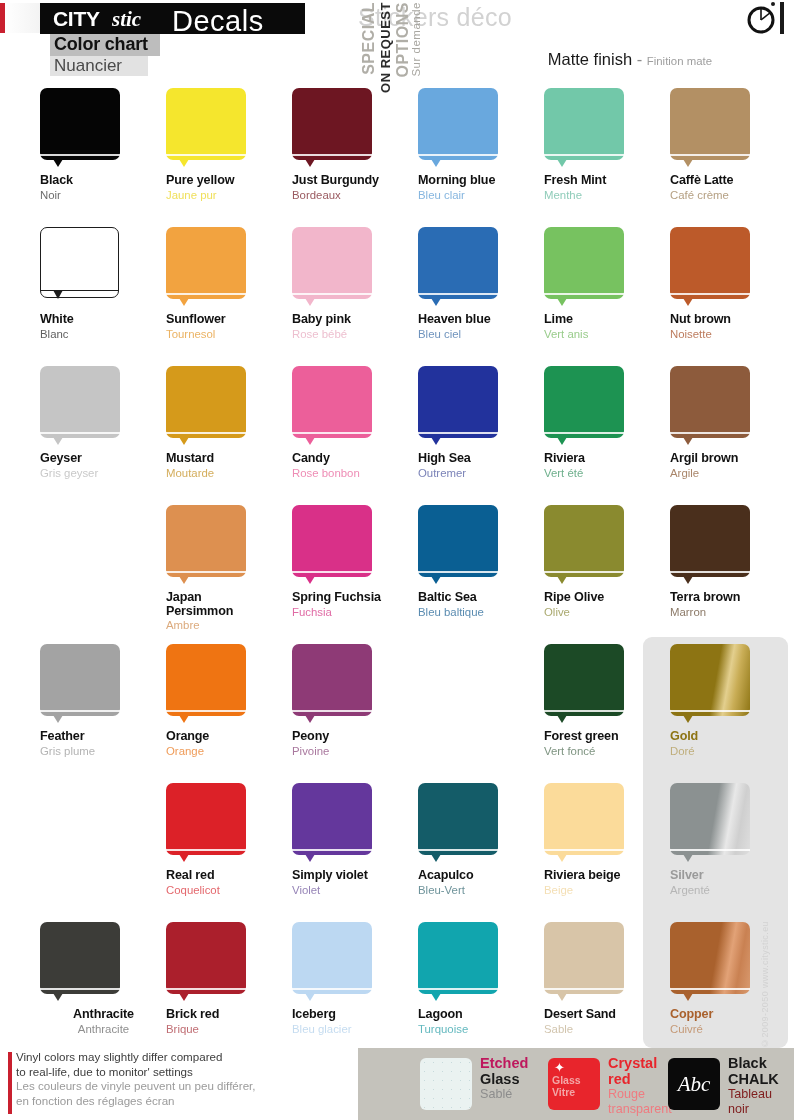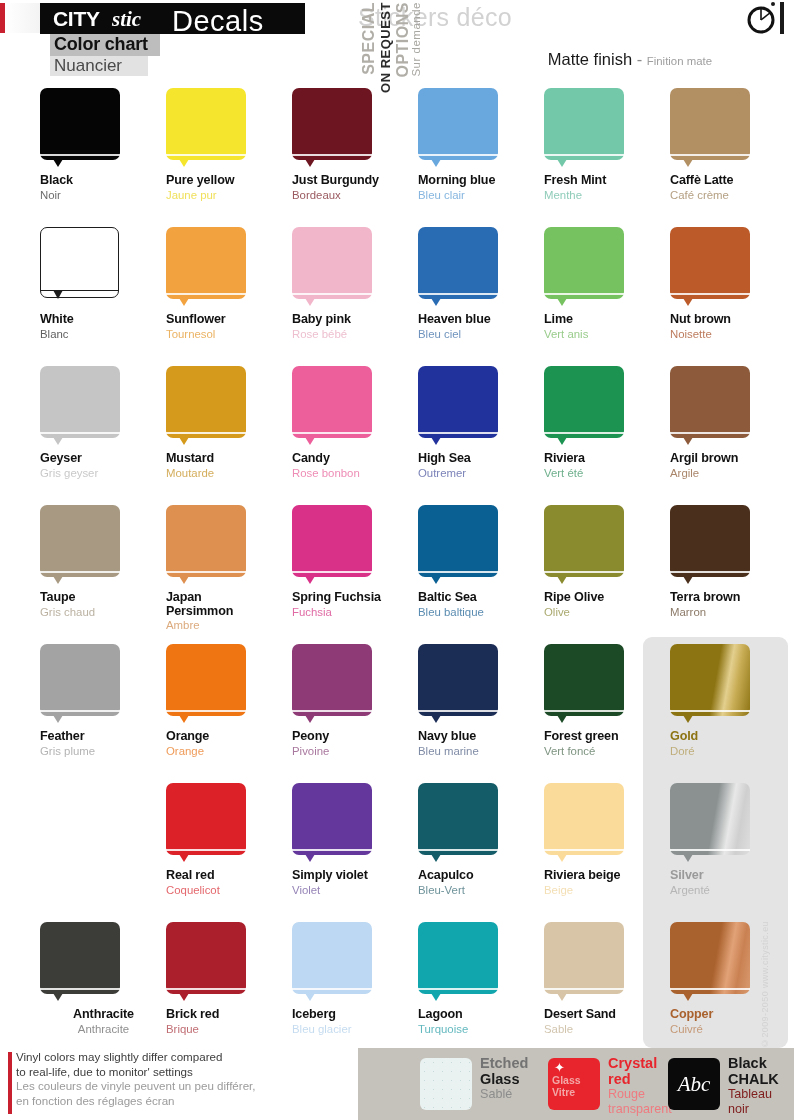--- a/index.html
+++ b/index.html
@@ -286,29 +286,20 @@
         <div class="sw-wrap">
           <div class="sw" style="background: rgb(141, 91, 60);"></div>
           <div class="sw-line"></div>
           <div class="notch" style="border-top: 8px solid rgb(141, 91, 60);"></div>
         </div>
         <div class="nm">Argil brown</div>
         <div class="fr" style="color: rgb(169, 133, 105);">Argile</div>
       </div>
     </div>
     <div class="row">
-      <div class="cell" style="left: 40px;">
-        <div class="sw-wrap">
-          <div class="sw" style="background: rgb(168, 154, 130);"></div>
-          <div class="sw-line"></div>
-          <div class="notch" style="border-top: 8px solid rgb(168, 154, 130);"></div>
-        </div>
-        <div class="nm">Taupe</div>
-        <div class="fr" style="color: rgb(187, 178, 162);">Gris chaud</div>
-      </div>
       <div class="cell" style="left: 166px;">
         <div class="sw-wrap">
           <div class="sw" style="background: rgb(221, 144, 80);"></div>
           <div class="sw-line"></div>
           <div class="notch" style="border-top: 8px solid rgb(221, 144, 80);"></div>
         </div>
         <div class="nm">Japan<br>Persimmon</div>
         <div class="fr" style="color: rgb(220, 171, 126);">Ambre</div>
       </div>
       <div class="cell" style="left: 292px;">
@@ -368,29 +359,20 @@
         <div class="fr" style="color: rgb(239, 155, 88);">Orange</div>
       </div>
       <div class="cell" style="left: 292px;">
         <div class="sw-wrap">
           <div class="sw" style="background: rgb(142, 58, 118);"></div>
           <div class="sw-line"></div>
           <div class="notch" style="border-top: 8px solid rgb(142, 58, 118);"></div>
         </div>
         <div class="nm">Peony</div>
         <div class="fr" style="color: rgb(169, 120, 158);">Pivoine</div>
-      </div>
-      <div class="cell" style="left: 418px;">
-        <div class="sw-wrap">
-          <div class="sw" style="background: rgb(27, 44, 85);"></div>
-          <div class="sw-line"></div>
-          <div class="notch" style="border-top: 8px solid rgb(27, 44, 85);"></div>
-        </div>
-        <div class="nm">Navy blue</div>
-        <div class="fr" style="color: rgb(127, 139, 165);">Bleu marine</div>
       </div>
       <div class="cell" style="left: 544px;">
         <div class="sw-wrap">
           <div class="sw" style="background: rgb(28, 74, 38);"></div>
           <div class="sw-line"></div>
           <div class="notch" style="border-top: 8px solid rgb(28, 74, 38);"></div>
         </div>
         <div class="nm">Forest green</div>
         <div class="fr" style="color: rgb(126, 148, 129);">Vert foncé</div>
       </div>
@@ -523,21 +505,21 @@
 <div class="sp-vert sp-v1">SPECIAL</div>
 <div class="sp-vert sp-v1" style="left:394px;color:#b0aea7;">OPTIONS</div>
 <div class="sp-vert sp-v2" style="left:378px;">ON REQUEST</div>
 <div class="sp-vert sp-v3" style="left:410px;">Sur demande</div>
 <div id="special-items">
     <div class="sp-item" style="position: absolute; left: 420px; top: 1058px;">
       <div class="sp-chip" style="background: rgb(234, 242, 241);">
         <div class="etched-dots"></div>
       </div>
       <div class="sp-lab">
-        <div class="sp-en" style="color: #737373;">Etched</div>
+        <div class="sp-en" style="color: #be185d;">Etched</div>
         <div class="sp-en" style="color: rgb(26, 26, 26);">Glass</div>
         <div class="sp-fr" style="color: rgb(141, 141, 141);">Sablé</div>
       </div>
     </div>
     <div class="sp-item" style="position: absolute; left: 548px; top: 1058px;">
       <div class="sp-chip" style="background: rgb(232, 37, 44);">
         <div class="star">✦</div>
         <div class="glass-in">
           <div>Glass</div>
           <div>Vitre</div>

